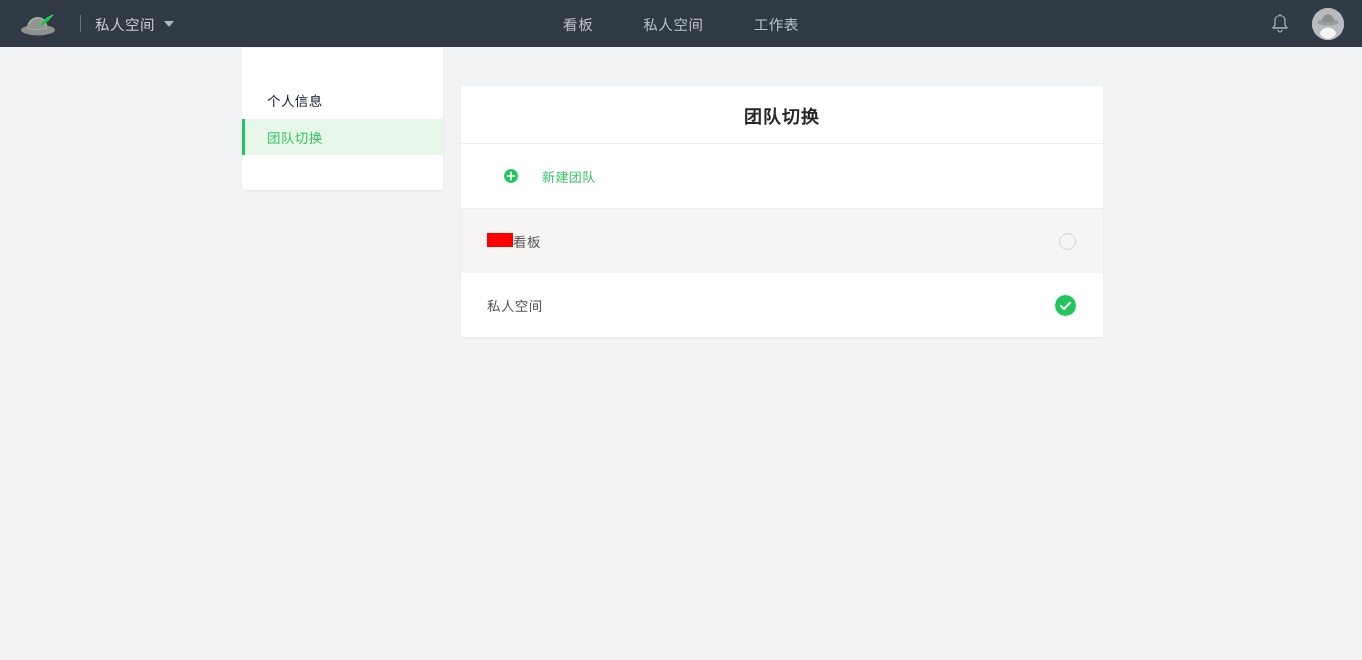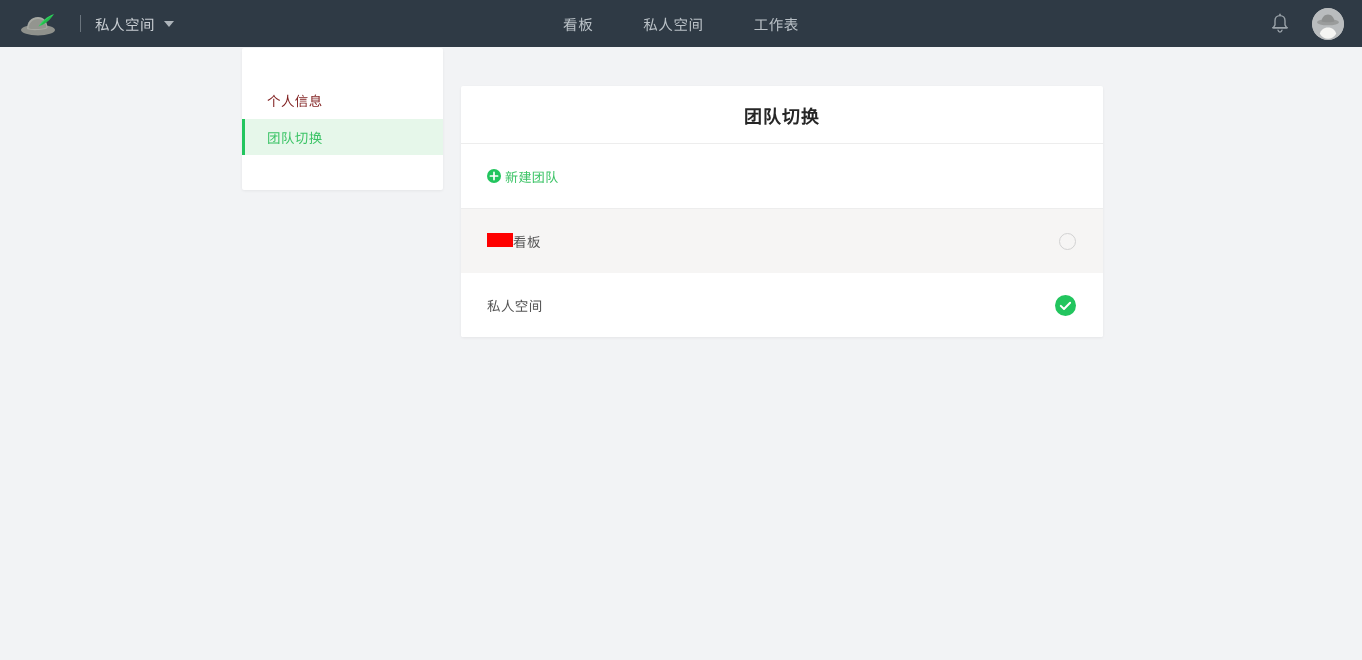--- a/index.html
+++ b/index.html
@@ -121,21 +121,21 @@
     border-radius: 2px;
     box-shadow: 0 1px 3px rgba(0,0,0,.06);
     padding-top: 34px;
   }
   .side-item {
     height: 36px;
     display: flex;
     align-items: center;
     padding-left: 25px;
     font-size: 13.5px;
-    color: #7f1d1d;
+    color: #0f172a;
     cursor: pointer;
     position: relative;
     letter-spacing: .4px;
   }
   .side-item + .side-item { margin-top: 1px; }
   .side-item.active {
     background: #e6f7ea;
     color: #3dc467;
   }
   .side-item.active::before {
@@ -172,22 +172,23 @@
   .card-actionbar {
     height: 65px;
     display: flex;
     align-items: center;
     padding-left: 26px;
     border-bottom: 1px solid #ededed;
   }
   .new-team-btn {
     display: inline-flex;
     align-items: center;
-    gap: 4px;
-    cursor: pointer;
+    gap: 24px;
+    cursor: pointer;
+    margin-left: 17px;
   }
   .plus-circle { width: 14px; height: 14px; display: block; }
   .new-team-label {
     font-size: 13px;
     color: #3dc467;
     letter-spacing: .4px;
   }
 
   .team-row {
     height: 64px;

